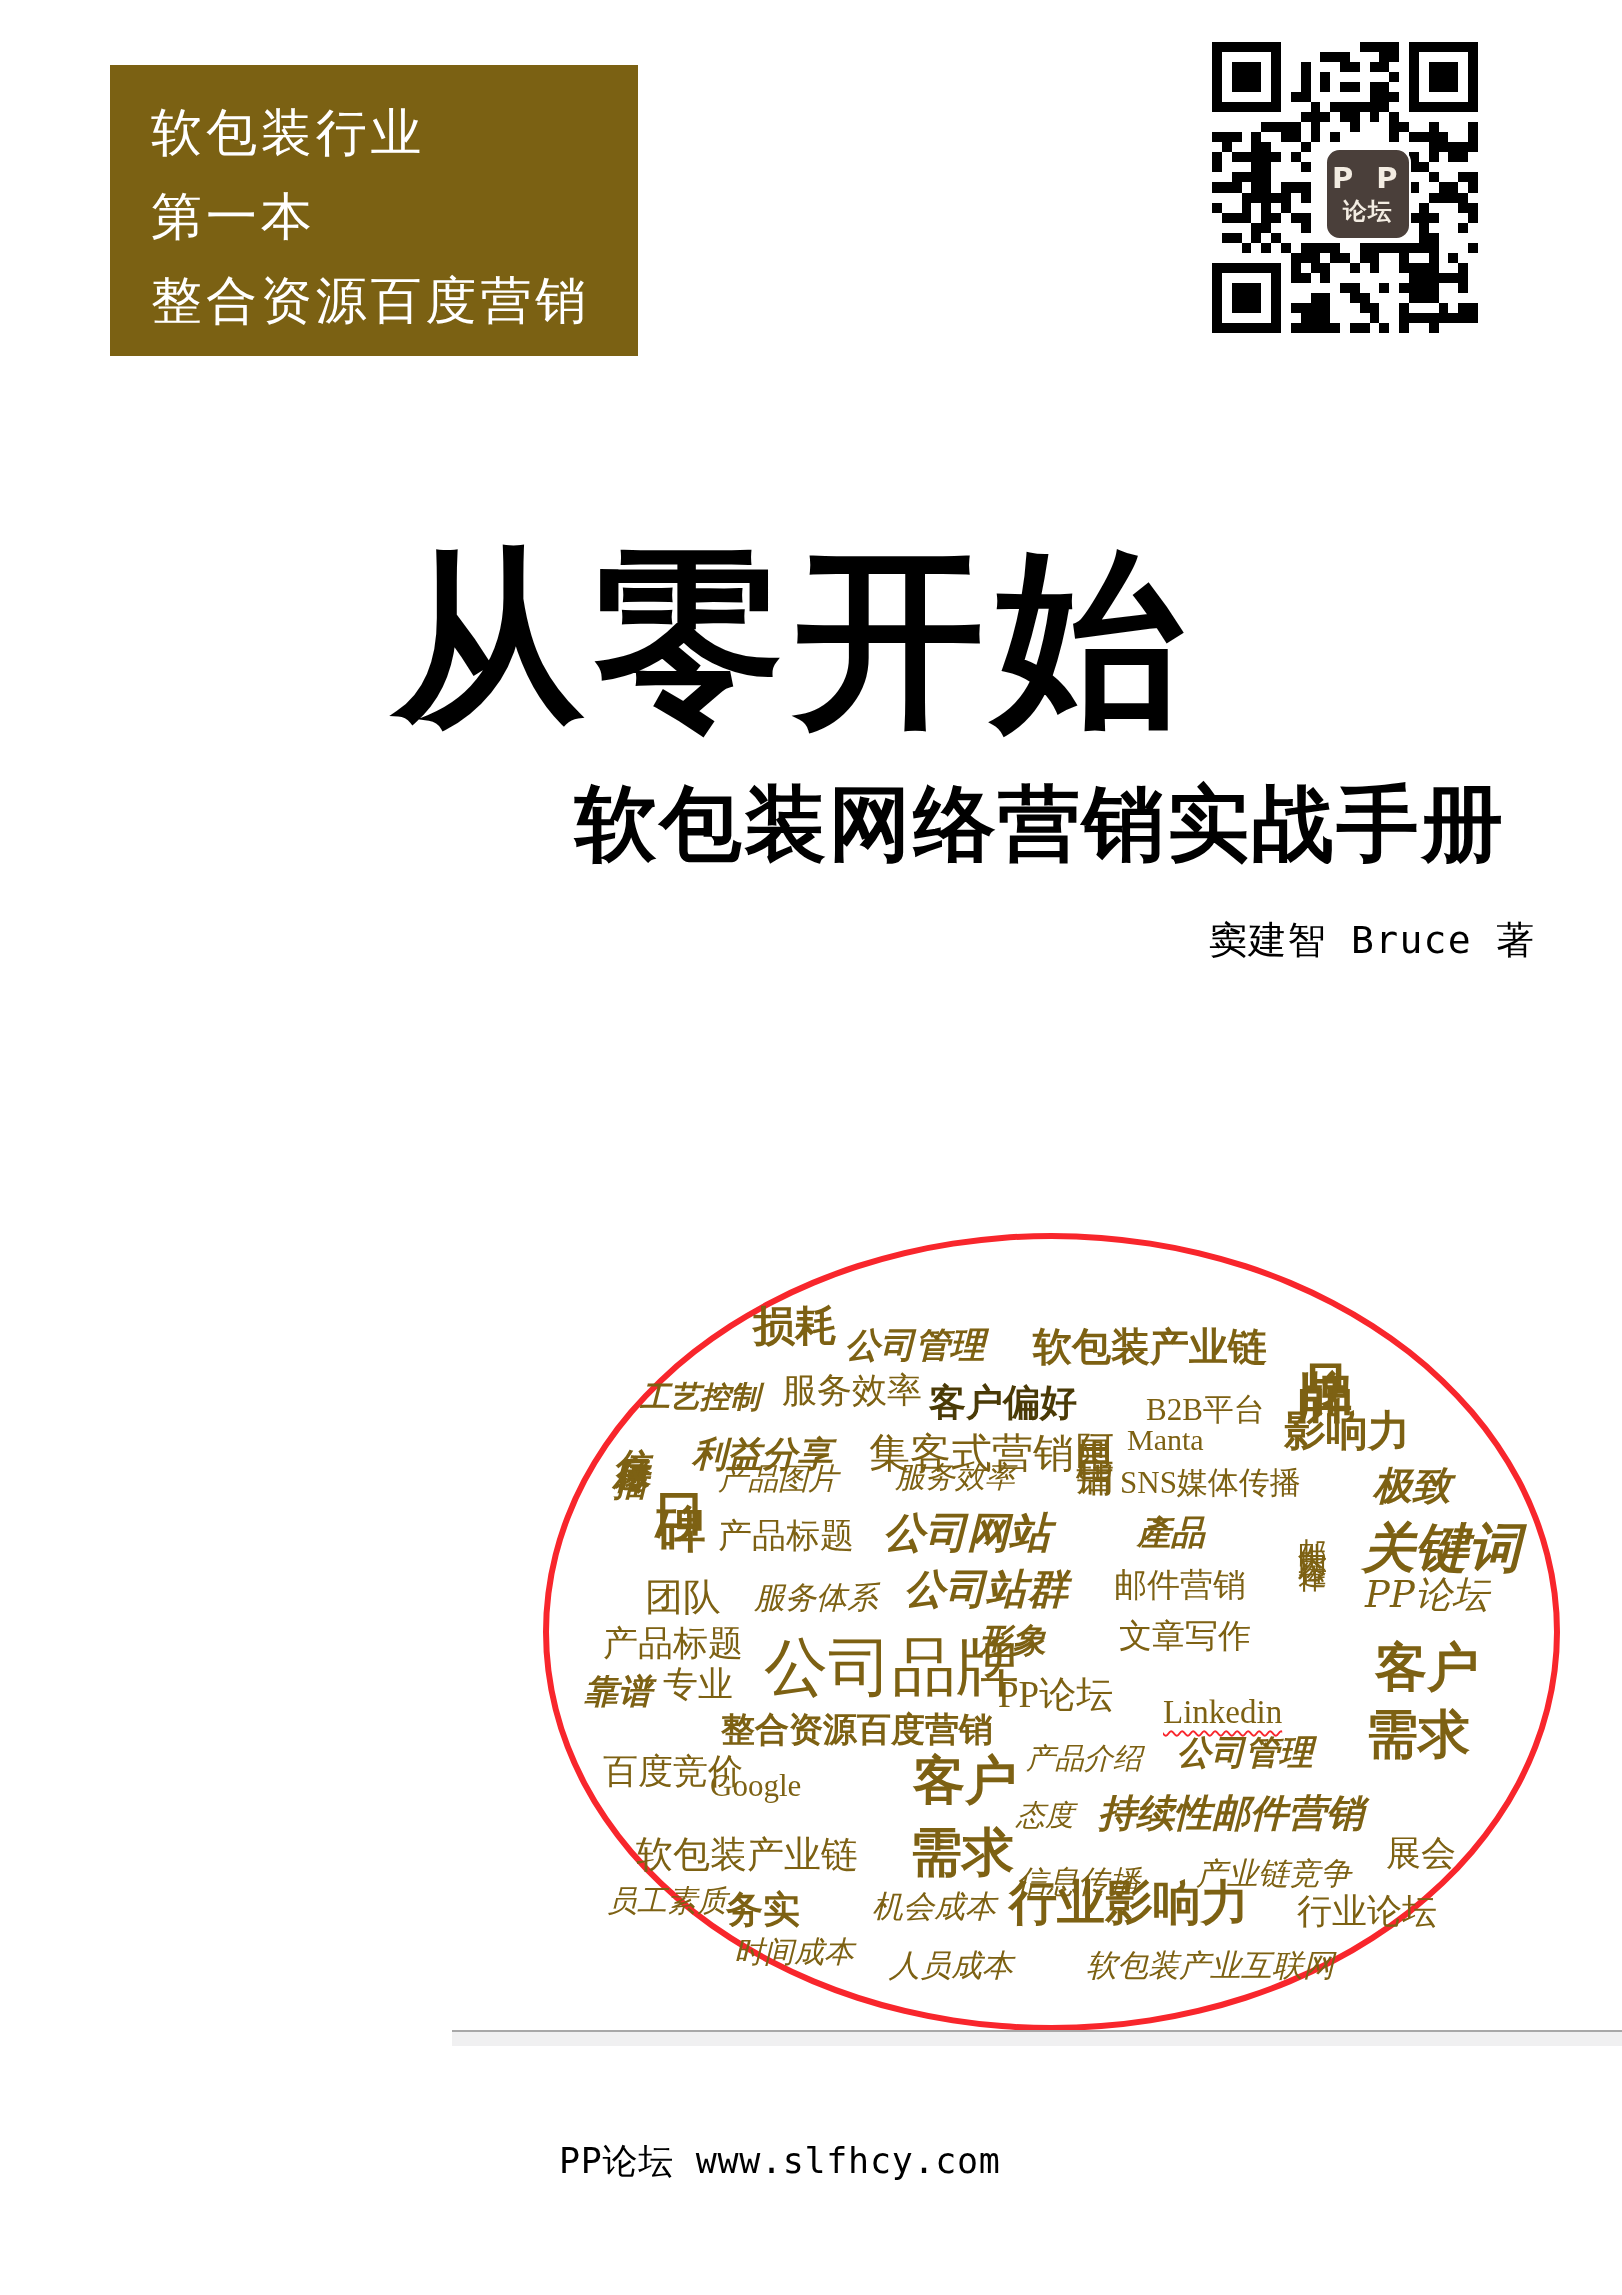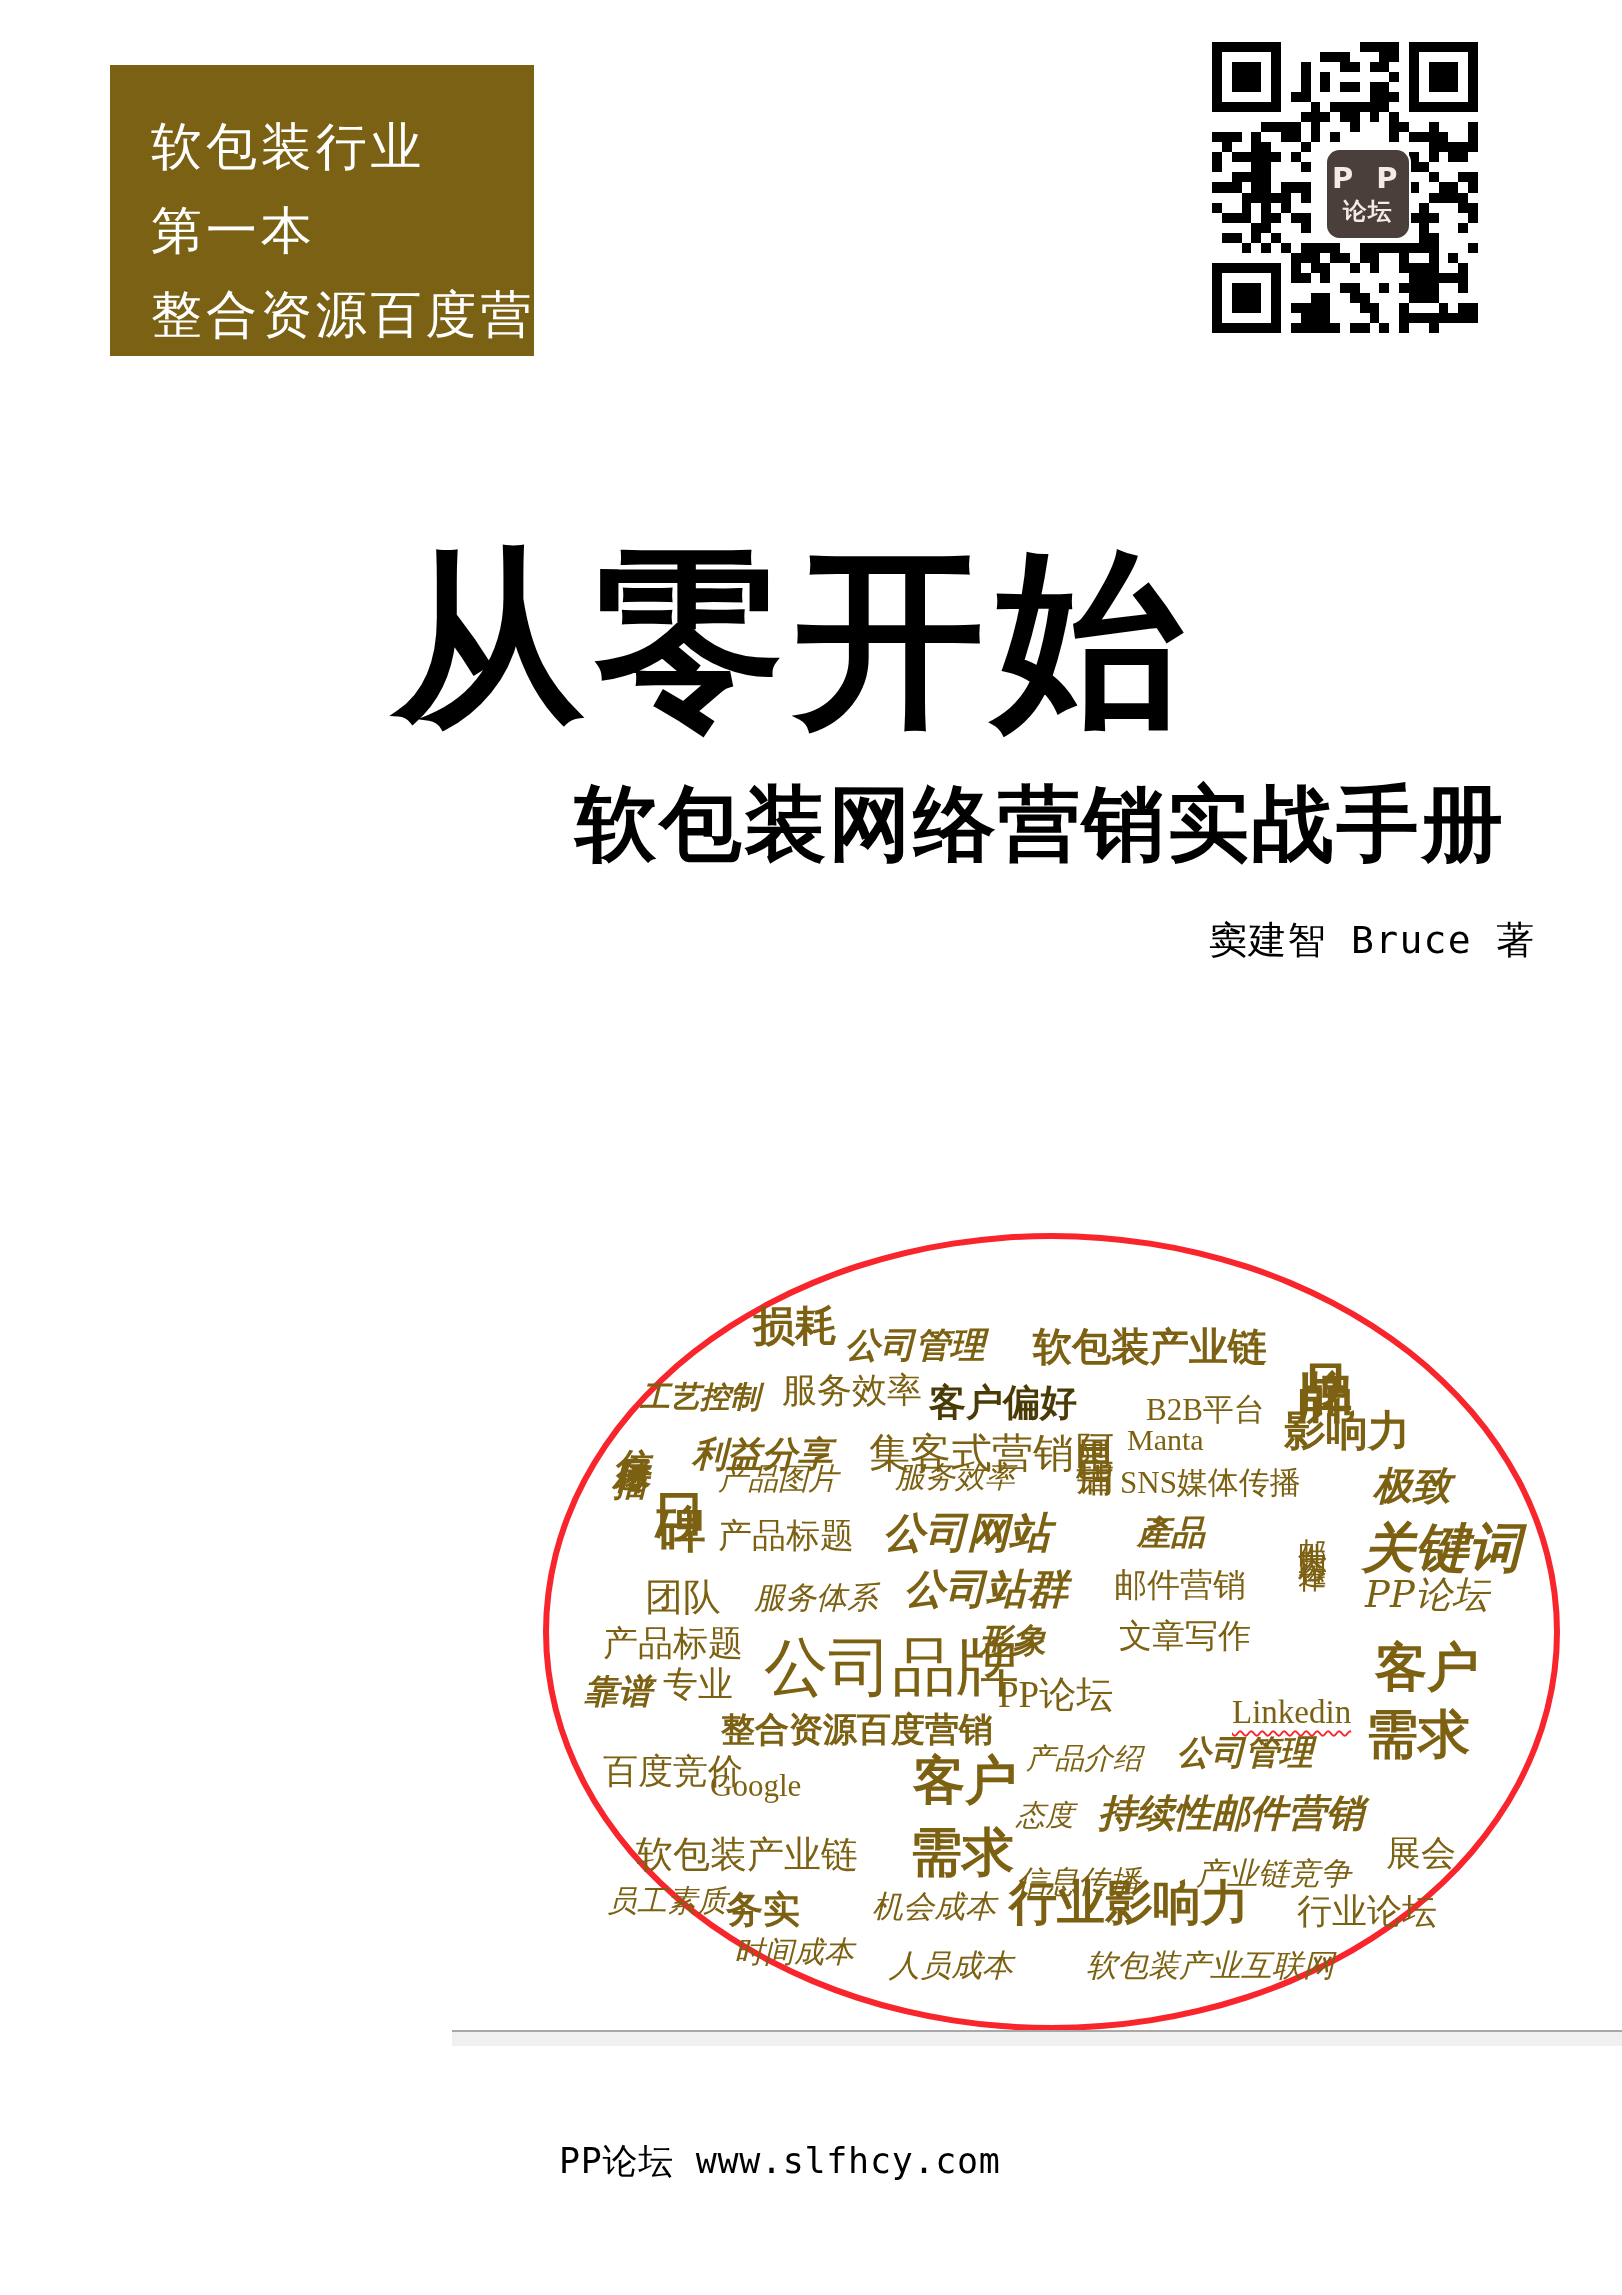--- a/index.html
+++ b/index.html
@@ -4,23 +4,23 @@
 <style>
   html,body{margin:0;padding:0;}
   body{
     width:1623px;height:2295px;position:relative;background:#ffffff;
     font-family:"Liberation Sans", sans-serif;overflow:hidden;
   }
   .page{position:absolute;inset:0;}
 
   
   .badge-box{
-    position:absolute;left:110px;top:65px;width:424px;height:291px;
+    position:absolute;left:110px;top:65px;width:528px;height:291px;
     background:var(--brown-box,#7b6113);
-    padding:40px 0 0 41px;box-sizing:border-box;
+    padding:26px 0 0 41px;box-sizing:border-box;
   }
   .badge-line{
     color:#ffffff;font-family:"Liberation Serif","DejaVu Serif",serif;
     font-size:51px;line-height:84px;letter-spacing:3.9px;white-space:nowrap;
   }
 
   
   .qr{position:absolute;left:1212px;top:42px;width:266px;height:291px;background:#ffffff;}
   .qr svg{position:absolute;inset:0;width:100%;height:100%;}
   .qr-badge{
@@ -385,21 +385,21 @@
       <span class="w w-serif" style="left: 1114px; top: 1569px; font-size: 33px; font-weight: 400;">邮件营销</span>
       <span class="w w-script" style="left: 1365px; top: 1576px; font-size: 37px; font-weight: 400;">PP论坛</span>
       <span class="w w-serif" style="left: 603px; top: 1626px; font-size: 35px; font-weight: 400;">产品标题</span>
       <span class="w w-serif" style="left: 764px; top: 1636px; font-size: 64px; font-weight: 400;">公司品牌</span>
       <span class="w w-script" style="left: 978px; top: 1623px; font-size: 34px; font-weight: 700;">形象</span>
       <span class="w w-serif" style="left: 1119px; top: 1620px; font-size: 33px; font-weight: 400;">文章写作</span>
       <span class="w w-serif" style="left: 1375px; top: 1642px; font-size: 52px; font-weight: 700;">客户</span>
       <span class="w w-script" style="left: 584px; top: 1674px; font-size: 34px; font-weight: 700;">靠谱</span>
       <span class="w w-serif" style="left: 663px; top: 1667px; font-size: 35px; font-weight: 400;">专业</span>
       <span class="w w-serif" style="left: 998px; top: 1676px; font-size: 37px; font-weight: 400;">PP论坛</span>
-      <span class="w w-serif w-underline" style="left: 1232px; top: 1696px; font-size: 33px; font-weight: 400;">Linkedin</span>
+      <span class="w w-serif w-underline" style="left: 1163px; top: 1696px; font-size: 33px; font-weight: 400;">Linkedin</span>
       <span class="w w-serif" style="left: 1366px; top: 1709px; font-size: 52px; font-weight: 700;">需求</span>
       <span class="w w-serif" style="left: 721px; top: 1713px; font-size: 34px; font-weight: 700;">整合资源百度营销</span>
       <span class="w w-script" style="left: 1026px; top: 1744px; font-size: 29px; font-weight: 400;">产品介绍</span>
       <span class="w w-script" style="left: 1177px; top: 1735px; font-size: 34px; font-weight: 700;">公司管理</span>
       <span class="w w-serif" style="left: 603px; top: 1754px; font-size: 35px; font-weight: 300;">百度竞价</span>
       <span class="w w-serif" style="left: 710px; top: 1770px; font-size: 31px; font-weight: 400;">Google</span>
       <span class="w w-serif" style="left: 913px; top: 1755px; font-size: 52px; font-weight: 700;">客户</span>
       <span class="w w-script" style="left: 1016px; top: 1801px; font-size: 29px; font-weight: 400;">态度</span>
       <span class="w w-script" style="left: 1098px; top: 1794px; font-size: 38px; font-weight: 700;">持续性邮件营销</span>
       <span class="w w-serif" style="left: 636px; top: 1836px; font-size: 37px; font-weight: 400;">软包装产业链</span>

